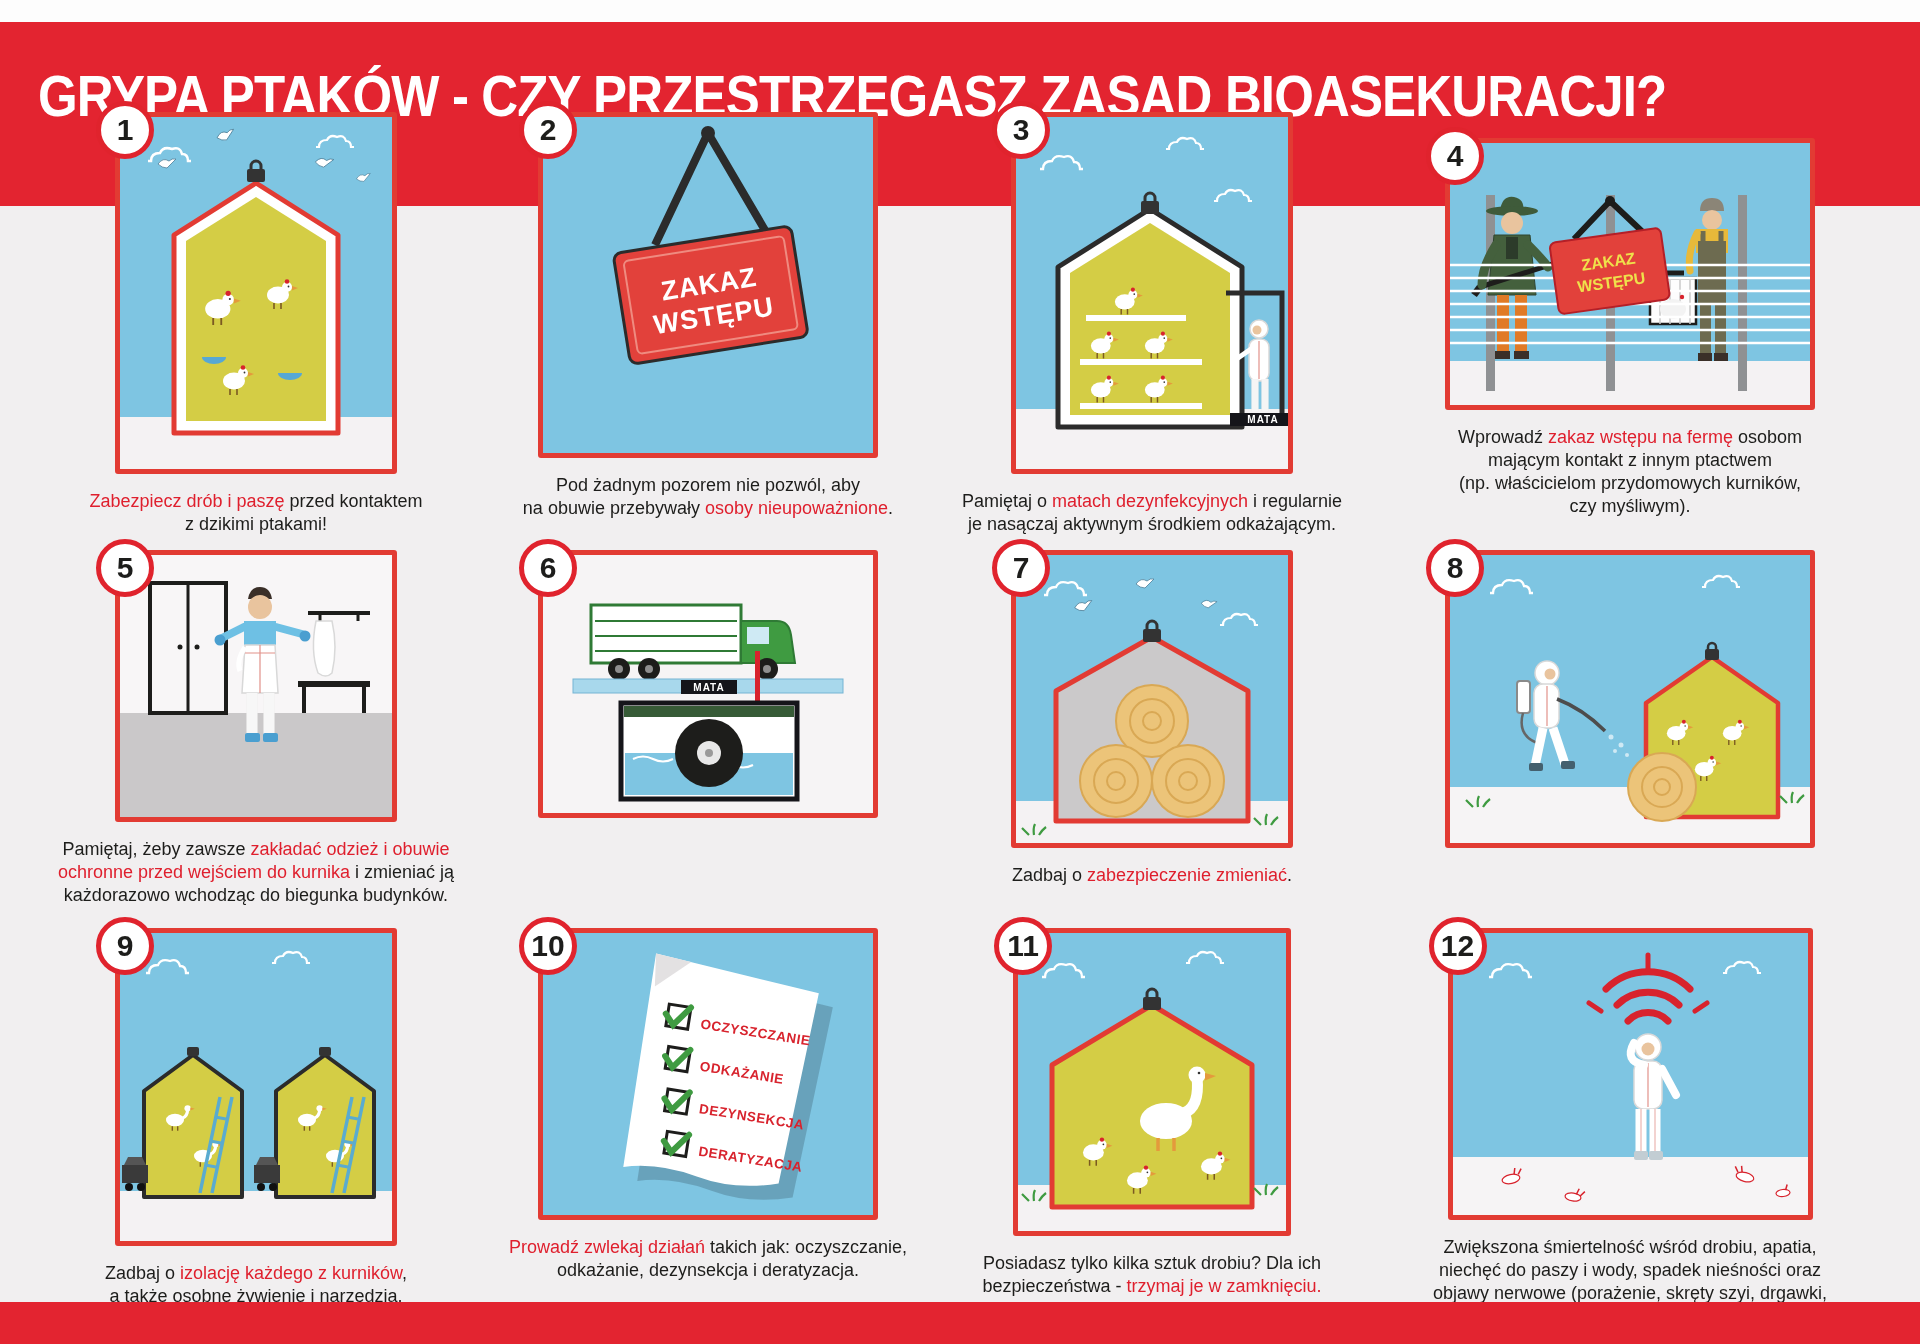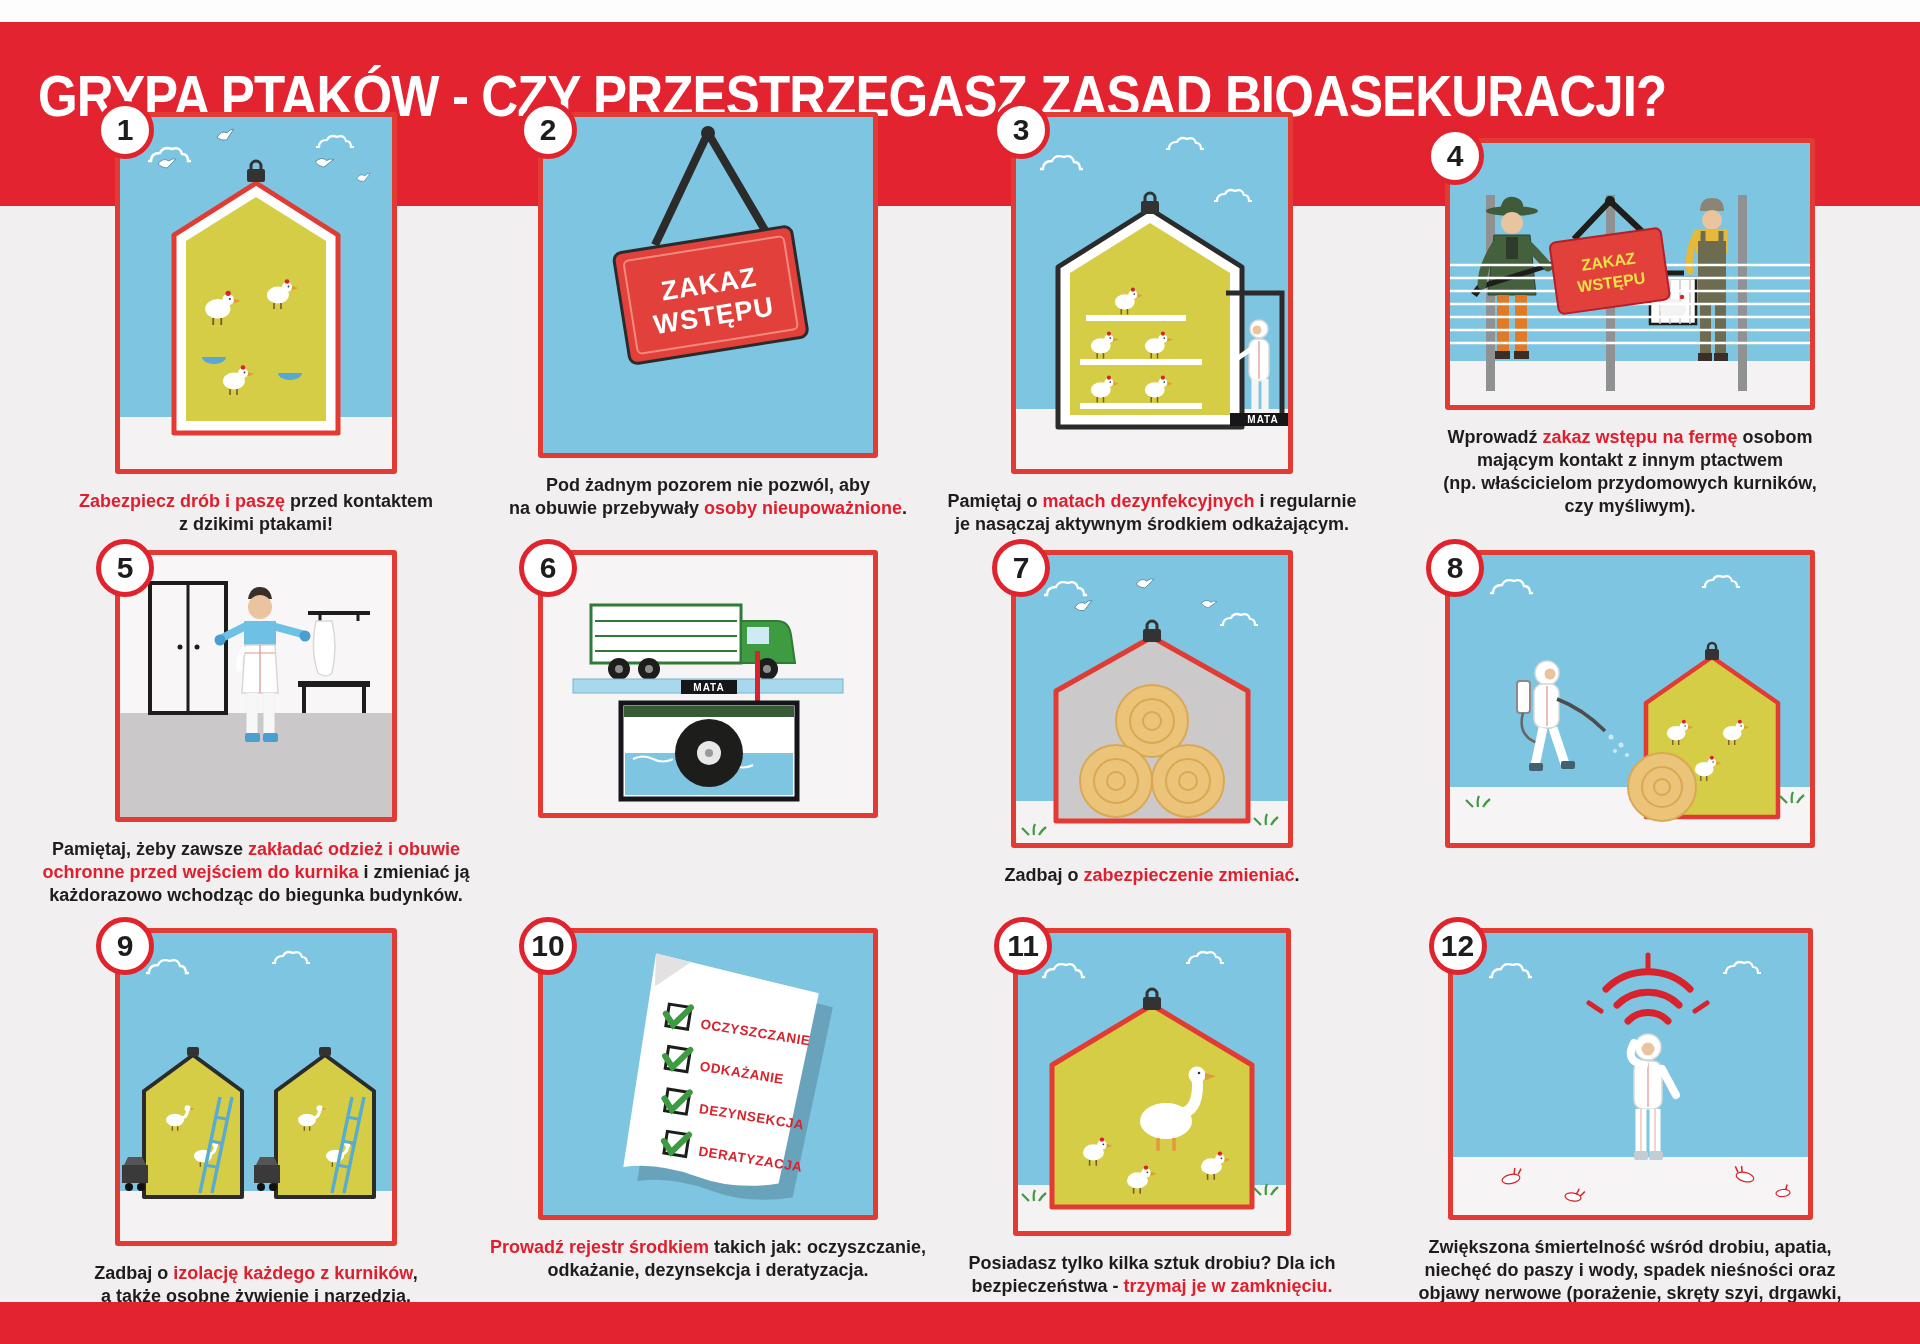--- a/index.html
+++ b/index.html
@@ -13,21 +13,21 @@
   .grid{position:absolute;top:112px;left:30px;width:1860px;display:grid;
         grid-template-columns:452px 452px 436px 520px;grid-template-rows:438px 378px auto;}
   .cell{position:relative;display:flex;flex-direction:column;align-items:center;}
   .illus{position:relative;border:5px solid #e23b33;border-radius:3px;background:#7ec5e2;box-sizing:content-box;}
   .illus.light{background:#f7f5f6;}
   .illus svg{display:block;}
   .badge{position:absolute;left:-24px;top:-16px;width:58px;height:58px;border-radius:50%;
          background:#ffffff;border:5px solid #e0232d;box-sizing:border-box;z-index:5;
          display:flex;align-items:center;justify-content:center;
          font-size:30px;font-weight:bold;color:#1d1d1b;}
-  .caption{margin:16px 6px 0 6px;text-align:center;font-weight:bold;font-size:18px;line-height:1.28;
+  .caption{margin:16px 6px 0 6px;text-align:center;font-weight:normal;font-size:18px;line-height:1.28;
            color:#1d1d1b;white-space:pre-line;}
   .caption .red{color:#df1f2d;}
   .mt26{margin-top:26px;}
   svg text{font-family:"Liberation Sans","DejaVu Sans",sans-serif;}
 </style>
 </head>
 <body>
 
 <div class="page">
   <div class="top-strip"></div>
@@ -485,21 +485,21 @@
               <text x="162" y="181" font-size="13.5" font-weight="bold" fill="#d8232d" letter-spacing=".5">DEZYNSEKCJA</text>
             </g>
             <g>
               <rect x="134" y="204" width="22" height="22" fill="#fff" stroke="#1d1d1b" stroke-width="3"></rect>
               <path d="M132 214 l9 10 l15 -20" stroke="#3f9b41" stroke-width="6" fill="none" stroke-linecap="round"></path>
               <text x="168" y="223" font-size="13.5" font-weight="bold" fill="#d8232d" letter-spacing=".5">DERATYZACJA</text>
             </g>
           </g>
         </svg>
       </div>
-      <p class="caption"><span class="red">Prowadź rejestr środkiem</span><span> takich jak: oczyszczanie,
+      <p class="caption"><span class="red">Prowadź zwlekaj działań</span><span> takich jak: oczyszczanie,
 odkażanie, dezynsekcja i deratyzacja.</span></p>
     </section>
 
     <section class="cell">
       <div class="illus" style="width:268px;height:298px">
         <div class="badge">
             <span>11</span>
           </div>
         <svg width="268" height="298" viewBox="0 0 268 298">
           <defs>

